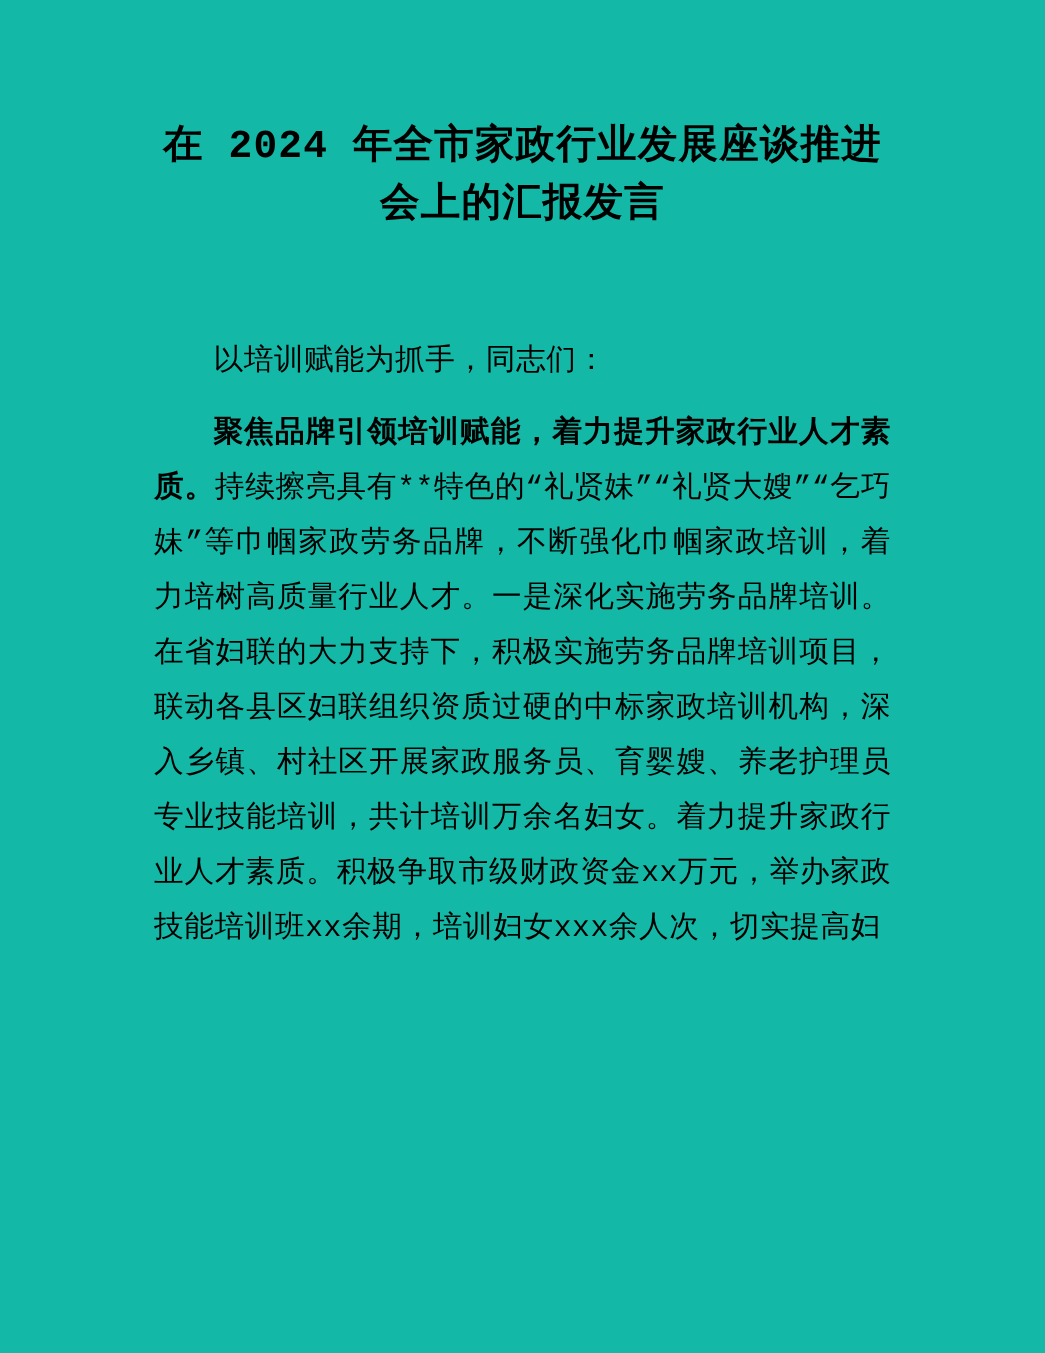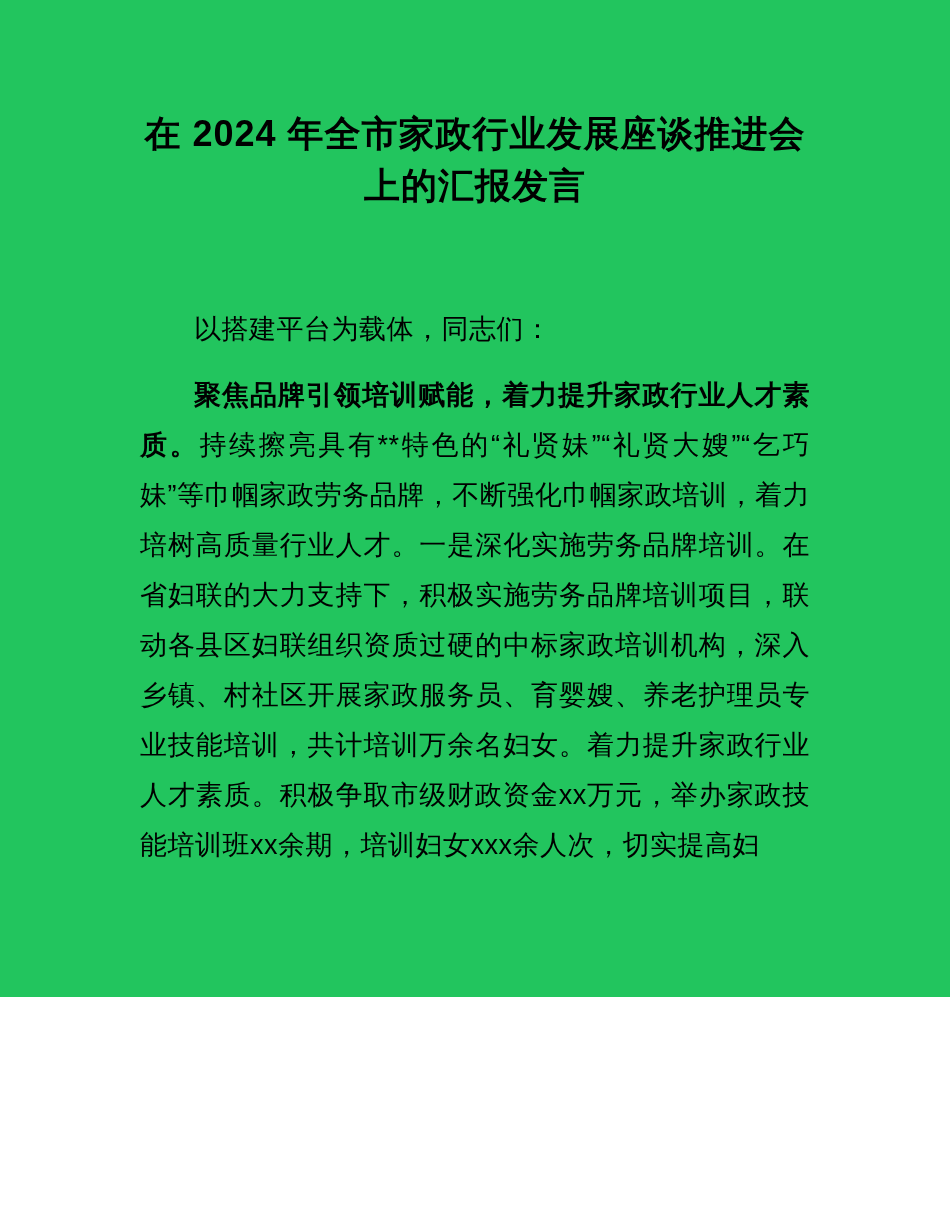--- a/index.html
+++ b/index.html
@@ -3,27 +3,27 @@
 <meta charset="utf-8">
 <style>
   html, body {
     margin: 0;
     padding: 0;
     background: #ffffff;
   }
   .page {
     position: relative;
     width: 950px;
-    height: 997px;
+    height: 1230px;
     box-sizing: border-box;
     padding: 108px 140px 0 140px;
-    background: #22c55e;
+    background: #14b8a6;
     color: #000000;
     overflow: hidden;
-    font-family: Liberation Sans, sans-serif;
+    font-family: Liberation Mono, monospace;
   }
   .doc-title {
     margin: 0;
     font-size: 36px;
     line-height: 52px;
     font-weight: bold;
     text-align: center;
     letter-spacing: 1px;
   }
   .salutation {
@@ -44,18 +44,18 @@
     font-weight: bold;
   }
 </style>
 </head>
 <body>
 
 <div class="page">
 
   <h1 class="doc-title">在 2024 年全市家政行业发展座谈推进会上的汇报发言</h1>
 
-  <p class="salutation">以搭建平台为载体，同志们：</p>
+  <p class="salutation">以培训赋能为抓手，同志们：</p>
 
 
   <p class="body-para"><span class="bold-lead">聚焦品牌引领培训赋能，着力提升家政行业人才素质。</span><span>持续擦亮具有**特色的“礼贤妹”“礼贤大嫂”“乞巧妹”等巾帼家政劳务品牌，不断强化巾帼家政培训，着力培树高质量行业人才。一是深化实施劳务品牌培训。在省妇联的大力支持下，积极实施劳务品牌培训项目，联动各县区妇联组织资质过硬的中标家政培训机构，深入乡镇、村社区开展家政服务员、育婴嫂、养老护理员专业技能培训，共计培训万余名妇女。着力提升家政行业人才素质。积极争取市级财政资金xx万元，举办家政技能培训班xx余期，培训妇女xxx余人次，切实提高妇</span></p>
 
 </div>
 
 </body></html>

